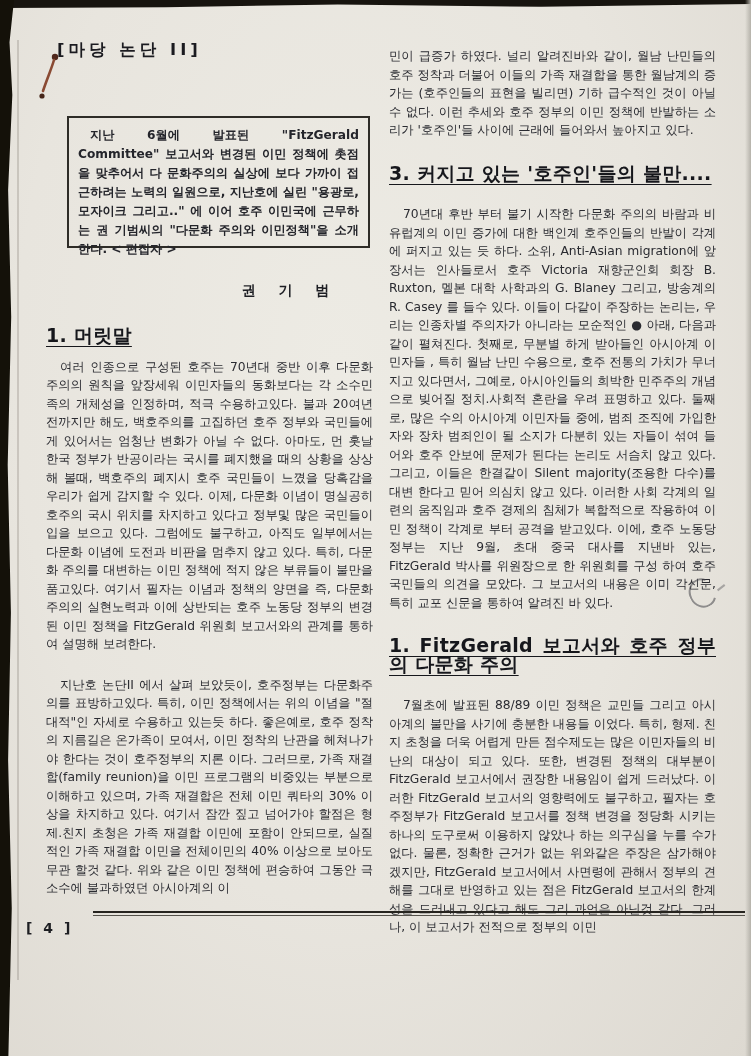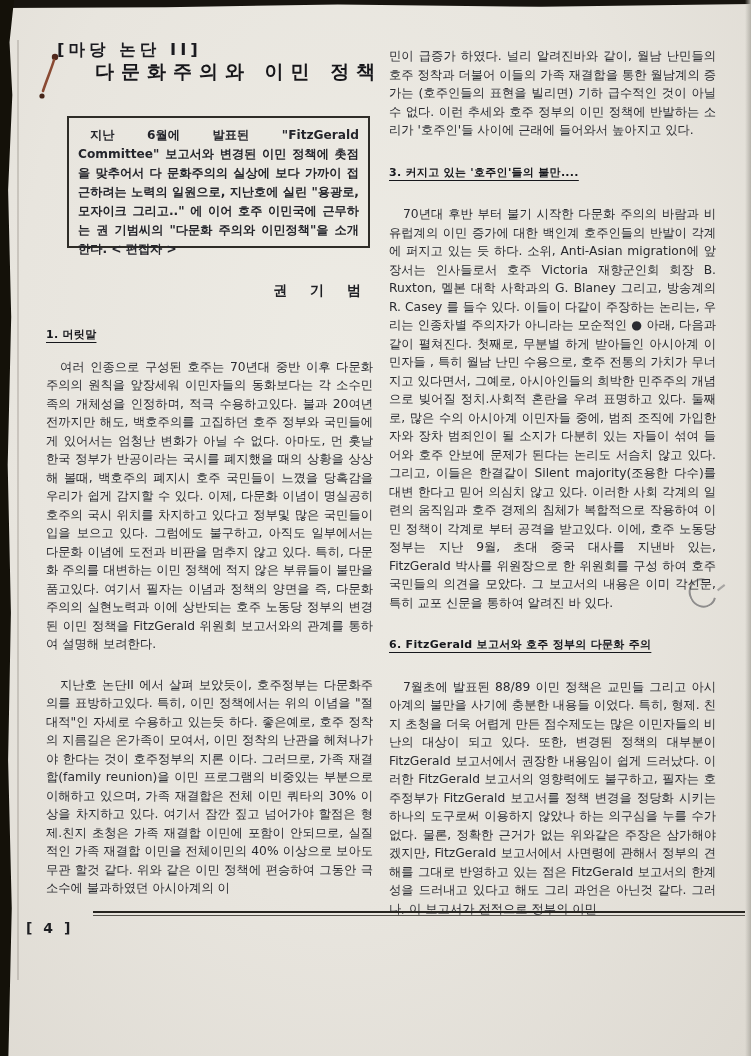--- a/index.html
+++ b/index.html
@@ -43,30 +43,30 @@
   .editor-box {
     position: absolute; left: 67px; top: 116px; width: 303px; height: 132px;
     border: 2px solid #2e2c27; box-sizing: border-box; padding: 8px 9px 6px 9px;
   }
   .editor-note {
     margin: 0; font-size: 12.2px; line-height: 19px; font-weight: bold;
     text-align: justify; color: #24252b; text-indent: 12px;
   }
 
   .author {
-    position: absolute; left: 210px; top: 282px; width: 160px; text-align: right;
+    position: absolute; left: 210px; top: 282px; width: 160px; text-align: center;
     font-size: 14px; font-weight: bold; letter-spacing: 9px; color: #1d1e23; white-space: nowrap;
   }
 
   .col { position: absolute; width: 327px; font-size: 12.3px; line-height: 18.5px; text-align: justify; }
   .col-left  { left: 46px;  top: 310px; }
   .col-right { left: 389px; top: 24px; }
 
   .sec-h {
-    margin: 0 0 13px 0; font-size: 11px; font-weight: bold; color: #16171c;
+    margin: 0 0 13px 0; font-size: 19px; font-weight: bold; color: #16171c;
     text-decoration: underline; text-decoration-thickness: 1.2px; text-underline-offset: 3.5px;
     letter-spacing: 0.3px;
   }
   .para { margin: 0 0 22px 0; }
   .para.indent { text-indent: 14px; }
   .para:last-child { margin-bottom: 12px; }
   .col-left .sec-h { margin-top: 16px; }
   .col-right .para { margin-bottom: 24px; margin-top: 23px; }
 
   .pen-underline {
@@ -103,39 +103,38 @@
   <div class="edge-right"></div>
   <div class="spine-shadow"></div>
 
   <svg class="pen-mark" viewBox="0 0 32 62" aria-hidden="true">
     <circle cx="25" cy="11" r="3.2" fill="#50281c"></circle>
     <path d="M24 14 C21 24 17 33 13 45" stroke="#8a4a33" stroke-width="2.6" fill="none" stroke-linecap="round"></path>
     <circle cx="12" cy="50" r="2.6" fill="#46261a"></circle>
   </svg>
 
   <div class="series">[마당 논단 II]</div>
-  <div class="title">다문화주의와 이민 정책</div>
 
   <div class="editor-box">
     <p class="editor-note">지난 6월에 발표된 "FitzGerald Committee" 보고서와 변경된 이민 정책에 촛점을 맞추어서 다 문화주의의 실상에 보다 가까이 접근하려는 노력의 일원으로, 지난호에 실린 "용광로, 모자이크 그리고.." 에 이어 호주 이민국에 근무하는 권 기범씨의 "다문화 주의와 이민정책"을 소개한다. &lt; 편집자 &gt;</p>
   </div>
 
   <div class="author">권 기 범</div>
 
   <div class="col col-left">
     <h3 class="sec-h">1. 머릿말</h3>
     <p class="para indent"><span>여러 인종으로 구성된 호주는 70년대 중반 이후 다문화주의의 원칙을 앞장세워 이민자들의 동화보다는 각 소수민족의 개체성을 인정하며, 적극 수용하고있다. </span><span class="pen-underline">불과 20여년 전까지만 해도, 백호주의를 고집하던 호주 정부와 국민</span><span>들에게 있어서는 엄청난 변화가 아닐 수 없다. 아마도, 먼 훗날 한국 정부가 반공이라는 국시를 폐지했을 때의 상황을 상상해 볼때, 백호주의 폐지시 호주 국민들이 느꼈을 당혹감을 우리가 쉽게 감지할 수 있다. 이제, </span><span class="pen-underline">다문화 이념이 명실공히 호주의 국시 위치를 차지하고 있다고</span><span> 정부및 많은 국민들이 입을 보으고 있다. 그럼에도 불구하고, 아직도 일부에서는 다문화 이념에 도전과 비판을 멈추지 않고 있다. 특히, 다문화 주의를 대변하는 이민 정책에 적지 않은 부류들이 불만을 품고있다. 여기서 필자는 이념과 정책의 양면을 즉, 다문화 주의의 실현노력과 이에 상반되는 호주 노동당 정부의 변경된 이민 정책을 FitzGerald 위원회 보고서와의 관계를 통하여 설명해 보려한다.</span></p>
     <p class="para indent">지난호 논단II 에서 살펴 보았듯이, 호주정부는 다문화주의를 표방하고있다. 특히, 이민 정책에서는 위의 이념을 "절대적"인 자세로 수용하고 있는듯 하다. 좋은예로, 호주 정착의 지름길은 온가족이 모여서, 이민 정착의 난관을 헤쳐나가야 한다는 것이 호주정부의 지론 이다. 그러므로, 가족 재결합(family reunion)을 이민 프로그램의 비중있는 부분으로 이해하고 있으며, 가족 재결합은 전체 이민 쿼타의 30% 이상을 차지하고 있다. 여기서 잠깐 짚고 넘어가야 할점은 형제.친지 초청은 가족 재결합 이민에 포함이 안되므로, 실질적인 가족 재결합 이민을 전체이민의 40% 이상으로 보아도 무관 할것 같다. 위와 같은 이민 정책에 편승하여 그동안 극소수에 불과하였던 아시아계의 이</p>
   </div>
 
   <div class="col col-right">
     <p class="para">민이 급증가 하였다. 널리 알려진바와 같이, 월남 난민들의 호주 정착과 더불어 이들의 가족 재결합을 통한 월남계의 증가는 (호주인들의 표현을 빌리면) 기하 급수적인 것이 아닐수 없다. 이런 추세와 호주 정부의 이민 정책에 반발하는 소리가 '호주인'들 사이에 근래에 들어와서 높아지고 있다.</p>
     <h3 class="sec-h">3. 커지고 있는 '호주인'들의 불만....</h3>
     <p class="para indent">70년대 후반 부터 불기 시작한 다문화 주의의 바람과 비유럽계의 이민 증가에 대한 백인계 호주인들의 반발이 각계에 퍼지고 있는 듯 하다. 소위, Anti-Asian migration에 앞장서는 인사들로서 호주 Victoria 재향군인회 회장 B. Ruxton, 멜본 대학 사학과의 G. Blaney 그리고, 방송계의 R. Casey 를 들수 있다. 이들이 다같이 주장하는 논리는, 우리는 인종차별 주의자가 아니라는 모순적인 ● 아래, 다음과 같이 펼쳐진다. 첫째로, 무분별 하게 받아들인 아시아계 이민자들 , 특히 월남 난민 수용으로, 호주 전통의 가치가 무너지고 있다면서, 그예로, 아시아인들의 희박한 민주주의 개념으로 빚어질 정치.사회적 혼란을 우려 표명하고 있다. 둘째로, 많은 수의 아시아계 이민자들 중에, 범죄 조직에 가입한 자와 장차 범죄인이 될 소지가 다분히 있는 자들이 섞여 들어와 호주 안보에 문제가 된다는 논리도 서슴치 않고 있다. 그리고, 이들은 한결같이 Silent majority(조용한 다수)를 대변 한다고 믿어 의심치 않고 있다. 이러한 사회 각계의 일련의 움직임과 호주 경제의 침체가 복합적으로 작용하여 이민 정책이 각계로 부터 공격을 받고있다. 이에, 호주 노동당 정부는 지난 9월, 초대 중국 대사를 지낸바 있는, FitzGerald 박사를 위원장으로 한 위원회를 구성 하여 호주 국민들의 의견을 모았다. 그 보고서의 내용은 이미 각신문, 특히 교포 신문을 통하여 알려진 바 있다.</p>
-    <h3 class="sec-h">6. FitzGerald 보고서와 호주 정부의 다문화 주의</h3>
+    <h3 class="sec-h">1. FitzGerald 보고서와 호주 정부의 다문화 주의</h3>
     <p class="para indent">7월초에 발표된 88/89 이민 정책은 교민들 그리고 아시아계의 불만을 사기에 충분한 내용들 이었다. 특히, 형제. 친지 초청을 더욱 어렵게 만든 점수제도는 많은 이민자들의 비난의 대상이 되고 있다. 또한, 변경된 정책의 대부분이 FitzGerald 보고서에서 권장한 내용임이 쉽게 드러났다. 이러한 FitzGerald 보고서의 영향력에도 불구하고, 필자는 호주정부가 FitzGerald 보고서를 정책 변경을 정당화 시키는 하나의 도구로써 이용하지 않았나 하는 의구심을 누를 수가 없다. 물론, 정확한 근거가 없는 위와같은 주장은 삼가해야 겠지만, FitzGerald 보고서에서 사면령에 관해서 정부의 견해를 그대로 반영하고 있는 점은 FitzGerald 보고서의 한계성을 드러내고 있다고 해도 그리 과언은 아닌것 같다. 그러나, 이 보고서가 전적으로 정부의 이민</p>
   </div>
 
   <div class="ink-smudge"></div>
 
   <div class="footer-rule"></div>
   <div class="page-number">[ 4 ]</div>
 
 </div>
 

